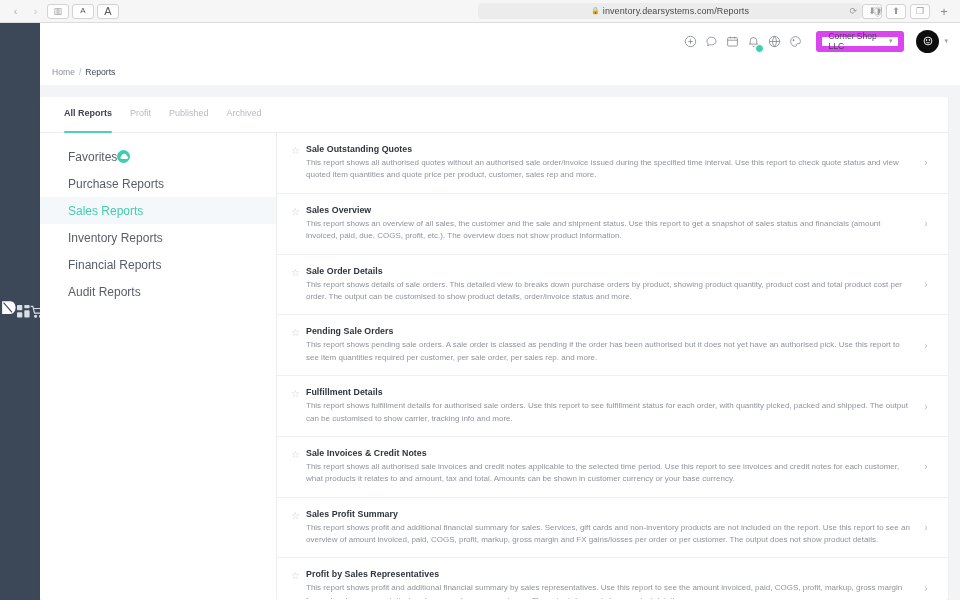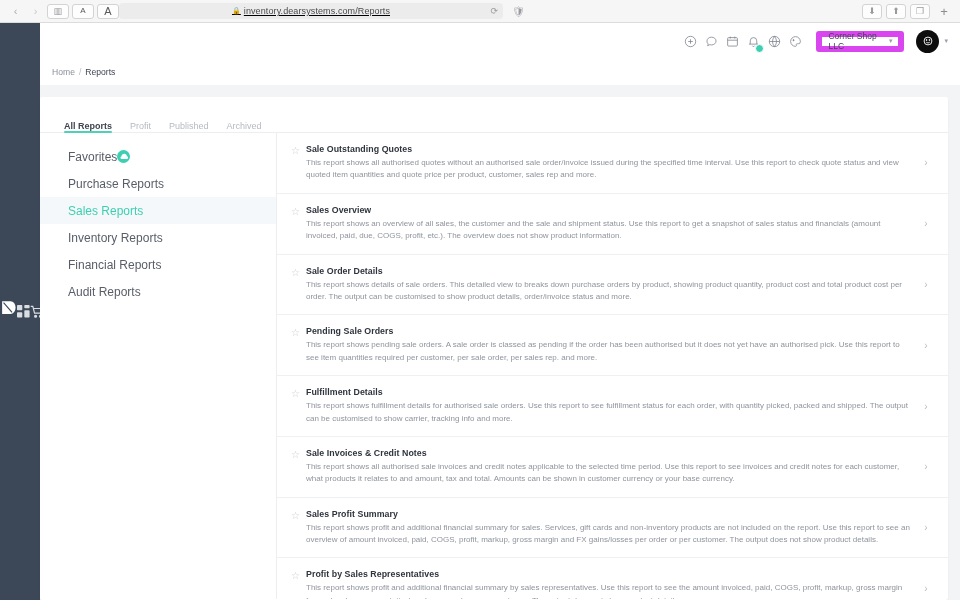--- a/index.html
+++ b/index.html
@@ -21,21 +21,21 @@
   .bc-left { display: flex; align-items: center; gap: 3px; padding-left: 7px; }
   .chip {
     width: 22px; height: 15px; border: 1px solid #d3d3d4; border-radius: 3px;
     background: #fdfdfd; display: flex; align-items: center; justify-content: center;
     color: #9a9a9e; font-size: 9px; line-height: 1;
   }
   .chip.nav { border: none; background: transparent; width: 17px; color: #b0b0b4; font-size: 11px; }
   .chip.nav.fwd { color: #c8c8cc; }
   .chip.aa-small { font-size: 8px; color: #58585c; }
   .chip.aa-big { font-size: 11px; color: #58585c; }
-  .url-wrap { flex: 1; display: flex; justify-content: flex-start; text-decoration: underline; }
+  .url-wrap { flex: 1; display: flex; justify-content: flex-end; }
   .urlbar {
     width: 384px; height: 16px; background: #ececed; border-radius: 4px;
     display: flex; align-items: center; justify-content: center;
     position: relative;
   }
   .url-text {
     font-size: 9px; color: #4a4a4e; letter-spacing: .1px;
     display: flex; align-items: center; gap: 3px;
   }
   .lock { font-size: 7px; color: #6e6e72; }
@@ -111,21 +111,21 @@
     position: absolute; top: 12px; left: 0px; width: 908px; height: 503px;
     background: #ffffff; border-radius: 2px;
     box-shadow: 0 1px 2px rgba(0,0,0,.07);
     overflow: hidden;
   }
   .tabs {
     height: 36px; display: flex; align-items: flex-end; gap: 18px;
     padding-left: 24px; border-bottom: 1px solid #eceef1;
   }
   .tab {
-    font-size: 9px; color: #b6bac1; padding-bottom: 1px; position: relative;
+    font-size: 9px; color: #b6bac1; padding-bottom: 14px; position: relative;
   }
   .tab.active { color: #3f4450; font-weight: bold; }
   .tab.active::after {
     content: ""; position: absolute; left: 0; right: 0; bottom: -1px;
     height: 2px; background: #4fd1b9; border-radius: 1px;
   }
 
   .split { display: flex; height: 466px; }
 
   

